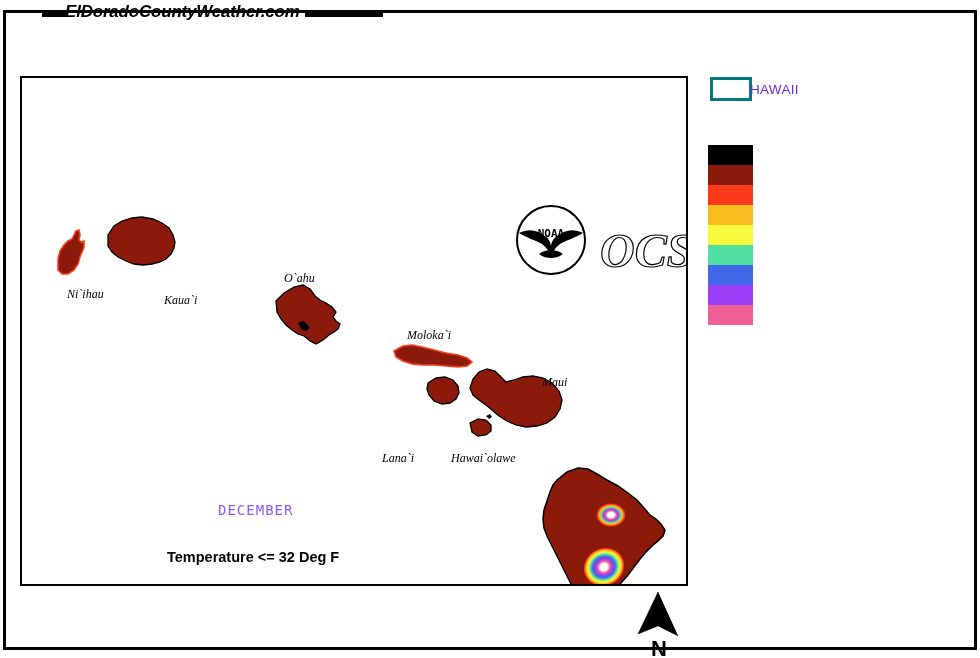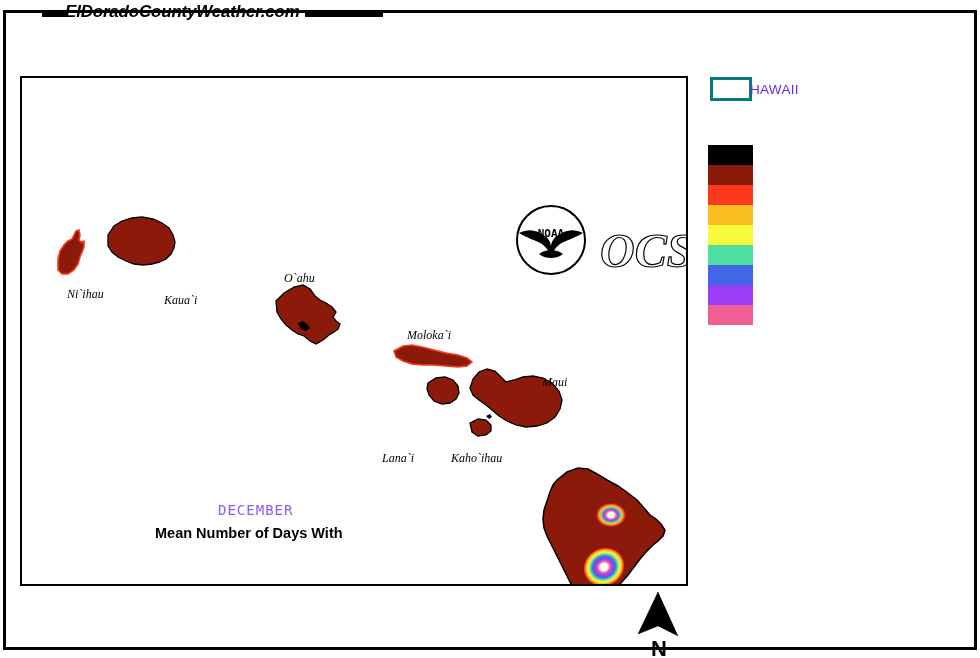--- a/index.html
+++ b/index.html
@@ -149,26 +149,26 @@
 
       <ellipse cx="582" cy="489" rx="21" ry="19" fill="url(#summit-big)" stroke="none" transform="rotate(-28 582 489)"></ellipse>
     </g>
   </svg>
 
   <div class="isl-label" style="left:45px;top:209px;text-align:center;">Ni`ihau</div>
   <div class="isl-label" style="left:142px;top:215px;">Kaua`i</div>
   <div class="isl-label" style="left:262px;top:193px;">O`ahu</div>
   <div class="isl-label" style="left:385px;top:250px;">Moloka`i</div>
   <div class="isl-label" style="left:360px;top:325px;margin-top:48px;">Lana`i</div>
-  <div class="isl-label" style="left:429px;top:373px;">Kaho`ihau</div>
+  <div class="isl-label" style="left:429px;top:373px;">Hawai`olawe</div>
   <div class="isl-label" style="left:520px;top:297px;">Maui</div>
   <div class="isl-label" style="left:478px;top:504px;">Hawai`i</div>
 
   <div id="map-month">DECEMBER</div>
-  <div class="map-title-line" id="map-title-1">Mean Number of Days With</div>
+  <div class="map-title-line" id="map-title-2">Temperature &lt;= 32 Deg F</div>
 
   <svg id="noaa-logo" viewBox="0 0 72 72">
     <circle cx="36" cy="36" r="34" fill="#fff" stroke="#000" stroke-width="2"></circle>
     <path d="M4,29 C14,24 22,26 30,32 C33,34 36,38 36,43 C36,38 39,34 42,32
              C50,26 58,24 68,29 C60,34 52,36 45,40 C41,43 38,47 36,52
              C34,47 31,43 27,40 C20,36 12,34 4,29 Z" fill="#000"></path>
     <path d="M24,50 C28,47 32,46 36,46 C40,46 44,47 48,50 C44,53 40,54 36,54
              C32,54 28,53 24,50 Z" fill="#000"></path>
     <text x="36" y="33" font-family="DejaVu Sans Mono, monospace" font-size="11" font-weight="bold" text-anchor="middle" fill="#000">NOAA</text>
   </svg>

